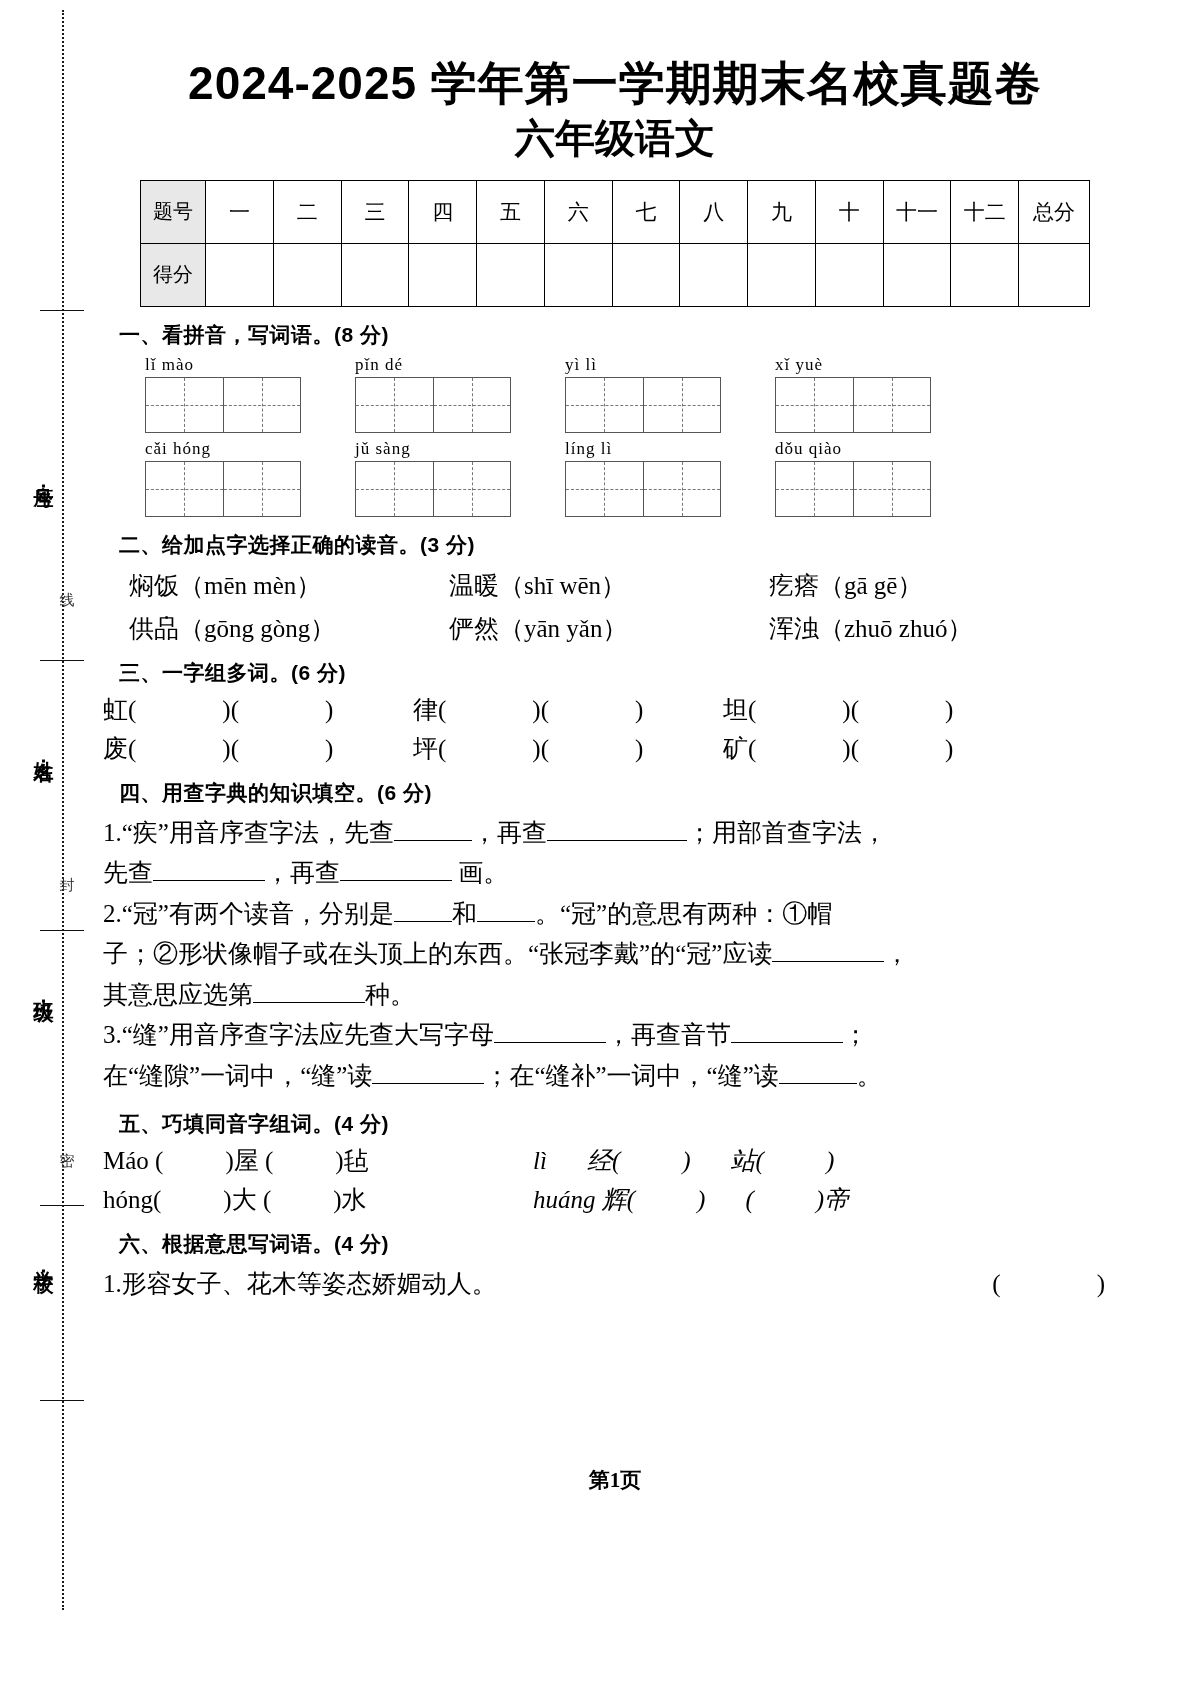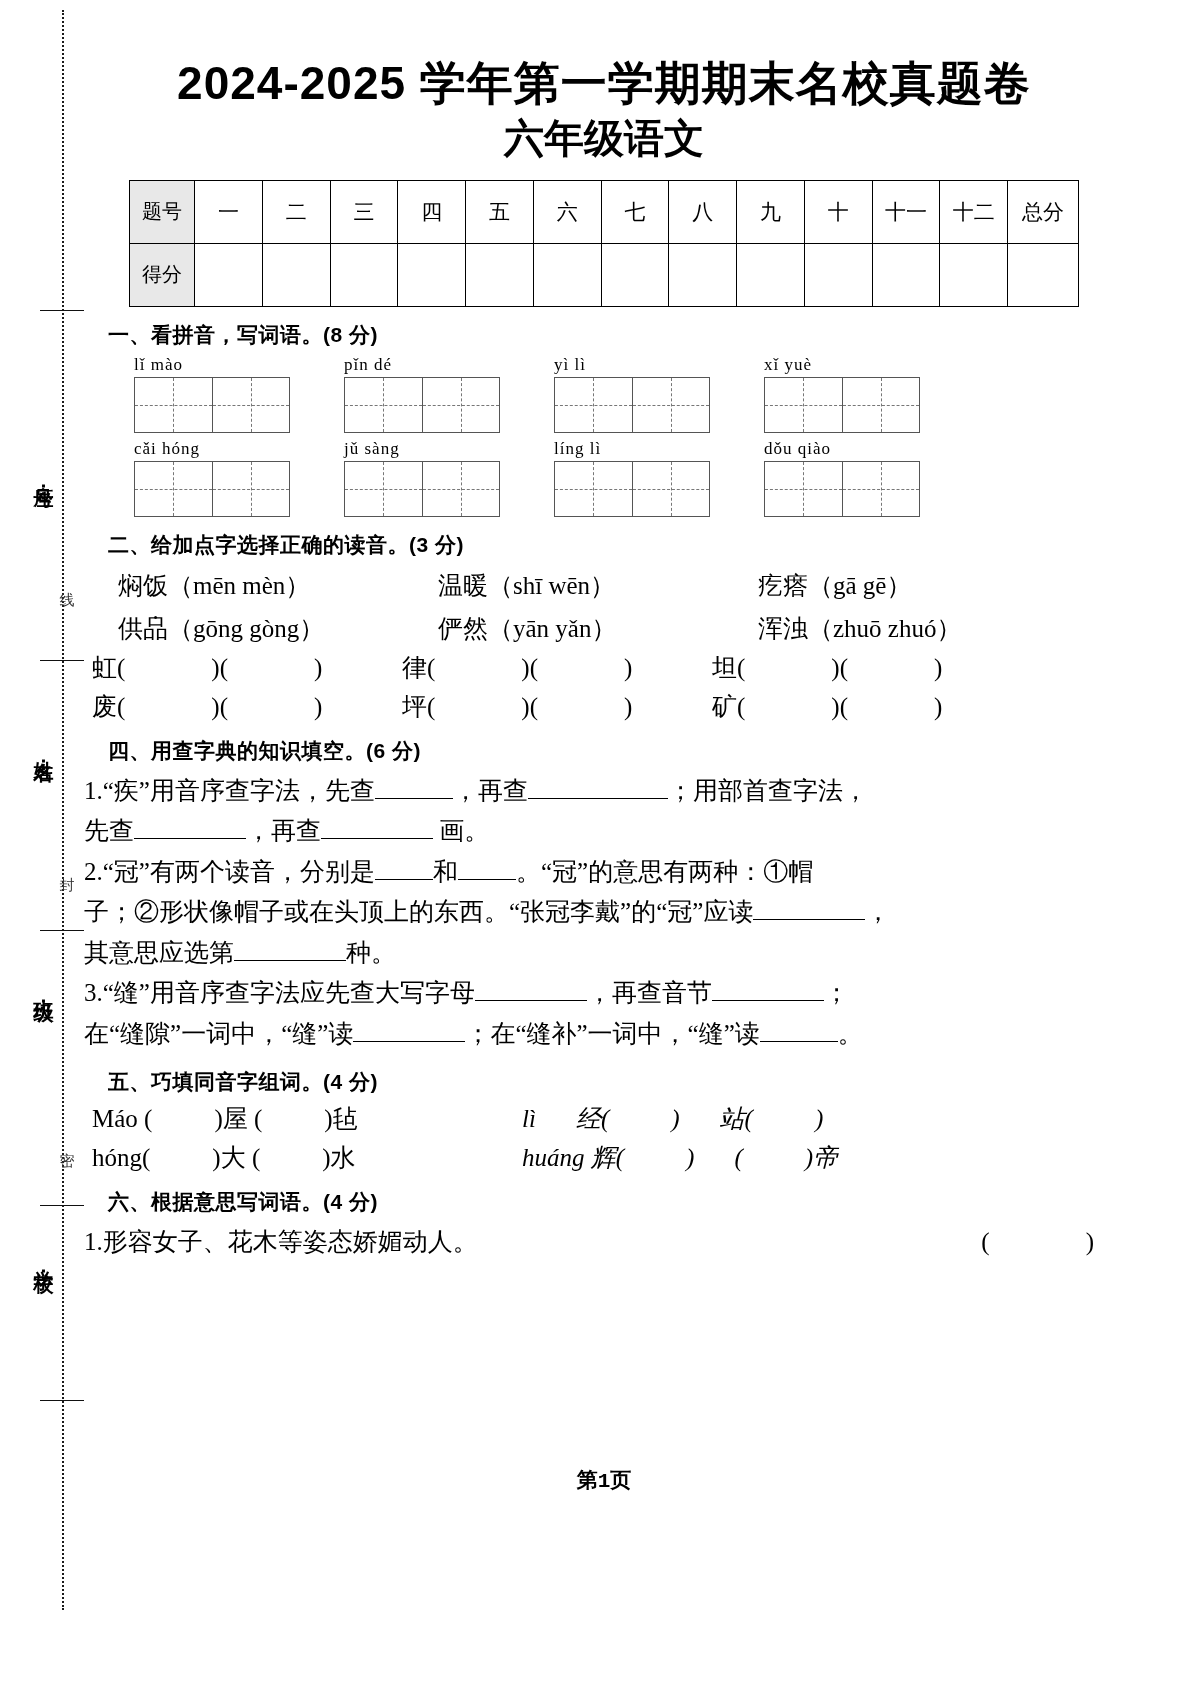--- a/index.html
+++ b/index.html
@@ -57,21 +57,21 @@
     position: absolute;
     left: 40px;
     width: 44px;
     border-top: 1.5px solid #111;
     height: 0;
   }
 
   
   #sheet {
     position: absolute;
-    left: 84px;
+    left: 95px;
     top: 0;
     width: 1040px;
     height: 1532px;
   }
 
   .title-main {
     text-align: center;
     font-size: 46px;
     font-weight: bold;
     letter-spacing: 1px;
@@ -216,35 +216,36 @@
 
   .fill { display: inline-block; border-bottom: 1.6px solid #000; vertical-align: baseline; }
   .f-s { width: 78px; }
   .f-m { width: 112px; }
   .f-l { width: 140px; }
   .f-xs { width: 58px; }
 
   .q-para {
     font-size: 25px;
     line-height: 1.62;
+    margin-left: 8px;
   }
   .right-par {
     float: right;
     margin-right: 30px;
   }
 
   .footer-page {
     position: absolute;
     bottom: 38px;
     left: 0;
     width: 1040px;
     text-align: center;
     font-size: 21px;
     font-weight: bold;
-    font-family: Liberation Mono, monospace;
+    font-family: Liberation Serif, serif;
   }
 </style>
 </head>
 <body>
 
 <div id="seal-margin">
   <div class="seal-dots"></div>
 
   <div class="seal-col" style="top:470px;">座号：</div>
   <div class="seal-rule" style="top:310px;"></div>
@@ -388,20 +389,21 @@
       <span>供品</span><span>（gōng  gòng）</span>
     </div>
     <div class="pron-item">
       <span>俨然</span><span>（yān  yǎn）</span>
     </div>
     <div class="pron-item">
       <span>浑浊</span><span>（zhuō  zhuó）</span>
     </div>
   </div>
 
+  <div class="qhead">三、一字组多词。(6 分)</div>
 
   <div class="zu-row">
     <div class="zu-item"><span>虹</span>(<span class="gap"></span>)(<span class="gap"></span>)</div>
     <div class="zu-item"><span>律</span>(<span class="gap"></span>)(<span class="gap"></span>)</div>
     <div class="zu-item"><span>坦</span>(<span class="gap"></span>)(<span class="gap"></span>)</div>
   </div>
   <div class="zu-row">
     <div class="zu-item"><span>废</span>(<span class="gap"></span>)(<span class="gap"></span>)</div>
     <div class="zu-item"><span>坪</span>(<span class="gap"></span>)(<span class="gap"></span>)</div>
     <div class="zu-item"><span>矿</span>(<span class="gap"></span>)(<span class="gap"></span>)</div>

